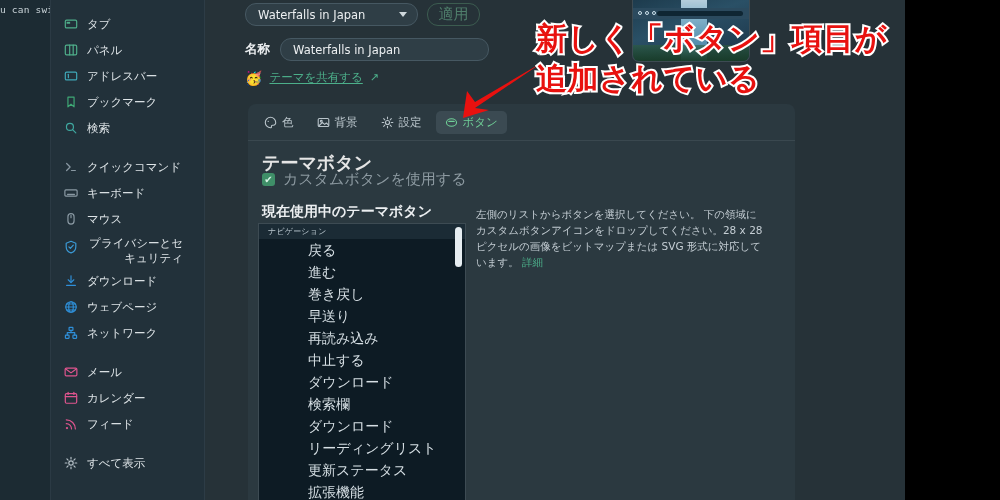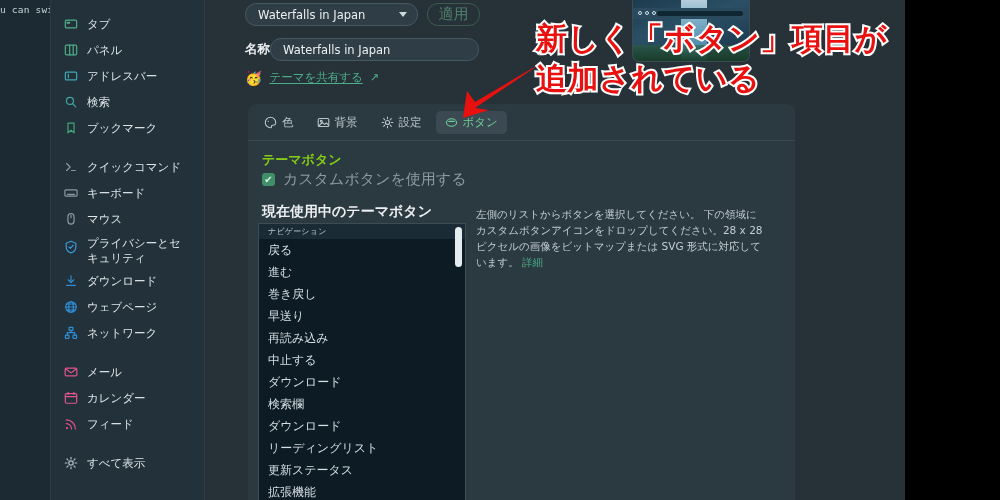--- a/index.html
+++ b/index.html
@@ -42,21 +42,21 @@
     color: #dfe5e8; font-size: 11.5px;
     line-height: 26px; white-space: nowrap; cursor: pointer;
   }
   .nav-item.two-line { height: 36px; line-height: 15px; padding-top: 4px; align-items: flex-start; }
   .nav-item.two-line .nv-label { white-space: normal; line-height: 15px; width: 96px; }
   .nav-item .nv-icon {
     width: 15px; height: 15px; flex: 0 0 15px; margin-top: 5px;
     display: flex; align-items: center; justify-content: center;
   }
   .nav-item.two-line .nv-icon { margin-top: 3px; }
-  .nav-item .nv-label { display: inline-block; }
+  .nav-item .nv-label { display: inline-block; text-align: right; }
   .nav-gap { height: 13px; }
   .nav-gap.small { height: 11px; }
 
   
   .panel {
     position: absolute; left: 205px; top: 0; width: 700px; height: 500px;
     background: #263238;
   }
   .content { position: absolute; left: 40px; top: 0; width: 660px; height: 500px; }
 
@@ -70,21 +70,21 @@
   }
   .caret { width: 0; height: 0; border-left: 4.5px solid transparent; border-right: 4.5px solid transparent; border-top: 5.5px solid #cfd8dc; }
   .apply-btn {
     width: 53px; height: 23px; border-radius: 11px;
     border: 1px solid #3c5c50; background: transparent;
     color: #4f7e6b; font-size: 15px; display: flex;
     align-items: center; justify-content: center; cursor: default;
   }
 
   
-  .row-name { position: absolute; left: 0; top: 38px; display: flex; align-items: center; }
+  .row-name { position: absolute; left: 0; top: 38px; display: flex; align-items: center; gap: 10px; }
   .label-name { color: #eceff1; font-size: 12.5px; font-weight: bold; }
   .name-input {
     width: 209px; height: 23px; border-radius: 11px;
     background: #2f3e46; border: 1px solid #465862;
     display: flex; align-items: center; padding: 0 12px;
     color: #eceff1; font-size: 11.5px;
   }
 
   
   .row-share { position: absolute; left: 0; top: 70px; display: flex; align-items: center; gap: 7px; }
@@ -103,21 +103,21 @@
   .tabbar { display: flex; align-items: center; gap: 5px; height: 36px; padding: 0 7px; }
   .tab {
     display: flex; align-items: center; gap: 5px;
     padding: 4px 9px; border-radius: 5px;
     color: #b9c4ca; font-size: 11.5px; cursor: pointer;
   }
   .tab.active { background: #3b4a52; color: #6fcf97; }
   .tab .tab-icon { display: inline-flex; width: 13px; height: 13px; align-items: center; justify-content: center; }
   .tab-sep { position: absolute; left: 0; top: 36px; width: 547px; height: 1px; background: #3a484f; }
 
-  .sect-title { position: absolute; left: 14px; top: 47px; color: #84cc16; font-size: 13px; font-weight: bold; }
+  .sect-title { position: absolute; left: 14px; top: 47px; color: #e5e5e5; font-size: 18px; font-weight: bold; }
   .chk-row { position: absolute; left: 14px; top: 66px; display: flex; align-items: center; gap: 8px; }
   .chk {
     width: 13px; height: 13px; border-radius: 3px; background: #3f8f68;
     display: flex; align-items: center; justify-content: center;
     color: #d8f5e6; font-size: 10px; line-height: 1;
   }
   .chk-label { color: #8d9aa1; font-size: 15px; }
   .sect-title2 { position: absolute; left: 14px; top: 99px; color: #eceff1; font-size: 14px; font-weight: bold; }
 
   
@@ -125,21 +125,21 @@
     position: absolute; left: 10px; top: 119px; width: 208px; height: 334px;
     background: #0d1b24; border: 1px solid #3d4b53; border-radius: 0;
     overflow: hidden;
   }
   .lb-group {
     height: 15px; line-height: 15px; padding-left: 9px;
     background: #1b2b35; color: #b9c6ce; font-size: 8px; letter-spacing: .2px;
   }
   .lb-item {
     height: 22px; line-height: 22px; padding-left: 9px;
-    color: #d6dfe4; font-size: 12px; cursor: pointer; white-space: nowrap;
+    color: #d6dfe4; font-size: 14px; cursor: pointer; white-space: nowrap; margin-left: 40px;
   }
   .lb-scroll {
     position: absolute; right: 3px; top: 3px; width: 7px; height: 40px;
     border-radius: 4px; background: #e6edf1; cursor: pointer;
   }
 
   
   .desc {
     position: absolute; left: 228px; top: 102px; width: 290px;
     color: #c5ced4; font-size: 10.5px; line-height: 16px;
@@ -214,34 +214,34 @@
         <span class="nv-icon">
           <svg width="14" height="14" viewBox="0 0 16 16" fill="none" stroke="#3fa8b8" stroke-width="1.35" stroke-linecap="round" stroke-linejoin="round">
             <rect x="1.5" y="3.5" width="13" height="9" rx="1.5"></rect>
             <line x1="5" y1="6" x2="5" y2="10"></line>
           </svg>
         </span>
         <span class="nv-label">アドレスバー</span>
       </div>
       <div class="nav-item">
         <span class="nv-icon">
+          <svg width="14" height="14" viewBox="0 0 16 16" fill="none" stroke="#3fa875" stroke-width="1.35" stroke-linecap="round" stroke-linejoin="round">
+            <path d="M4.5 2.5h7v11l-3.5-3-3.5 3z"></path>
+          </svg>
+        </span>
+        <span class="nv-label">ブックマーク</span>
+      </div>
+      <div class="nav-item">
+        <span class="nv-icon">
           <svg width="14" height="14" viewBox="0 0 16 16" fill="none" stroke="#3fa8a0" stroke-width="1.35" stroke-linecap="round" stroke-linejoin="round">
             <circle cx="6.8" cy="6.8" r="4"></circle>
             <line x1="9.8" y1="9.8" x2="13.5" y2="13.5"></line>
           </svg>
         </span>
         <span class="nv-label">検索</span>
-      </div>
-      <div class="nav-item">
-        <span class="nv-icon">
-          <svg width="14" height="14" viewBox="0 0 16 16" fill="none" stroke="#3fa875" stroke-width="1.35" stroke-linecap="round" stroke-linejoin="round">
-            <path d="M4.5 2.5h7v11l-3.5-3-3.5 3z"></path>
-          </svg>
-        </span>
-        <span class="nv-label">ブックマーク</span>
       </div>
       <div class="nav-gap"></div>
       <div class="nav-item">
         <span class="nv-icon">
           <svg width="14" height="14" viewBox="0 0 16 16" fill="none" stroke="#8a99a3" stroke-width="1.35" stroke-linecap="round" stroke-linejoin="round">
             <polyline points="3,4 7,8 3,12"></polyline>
             <line x1="8.5" y1="12" x2="13" y2="12"></line>
           </svg>
         </span>
         <span class="nv-label">クイックコマンド</span>

